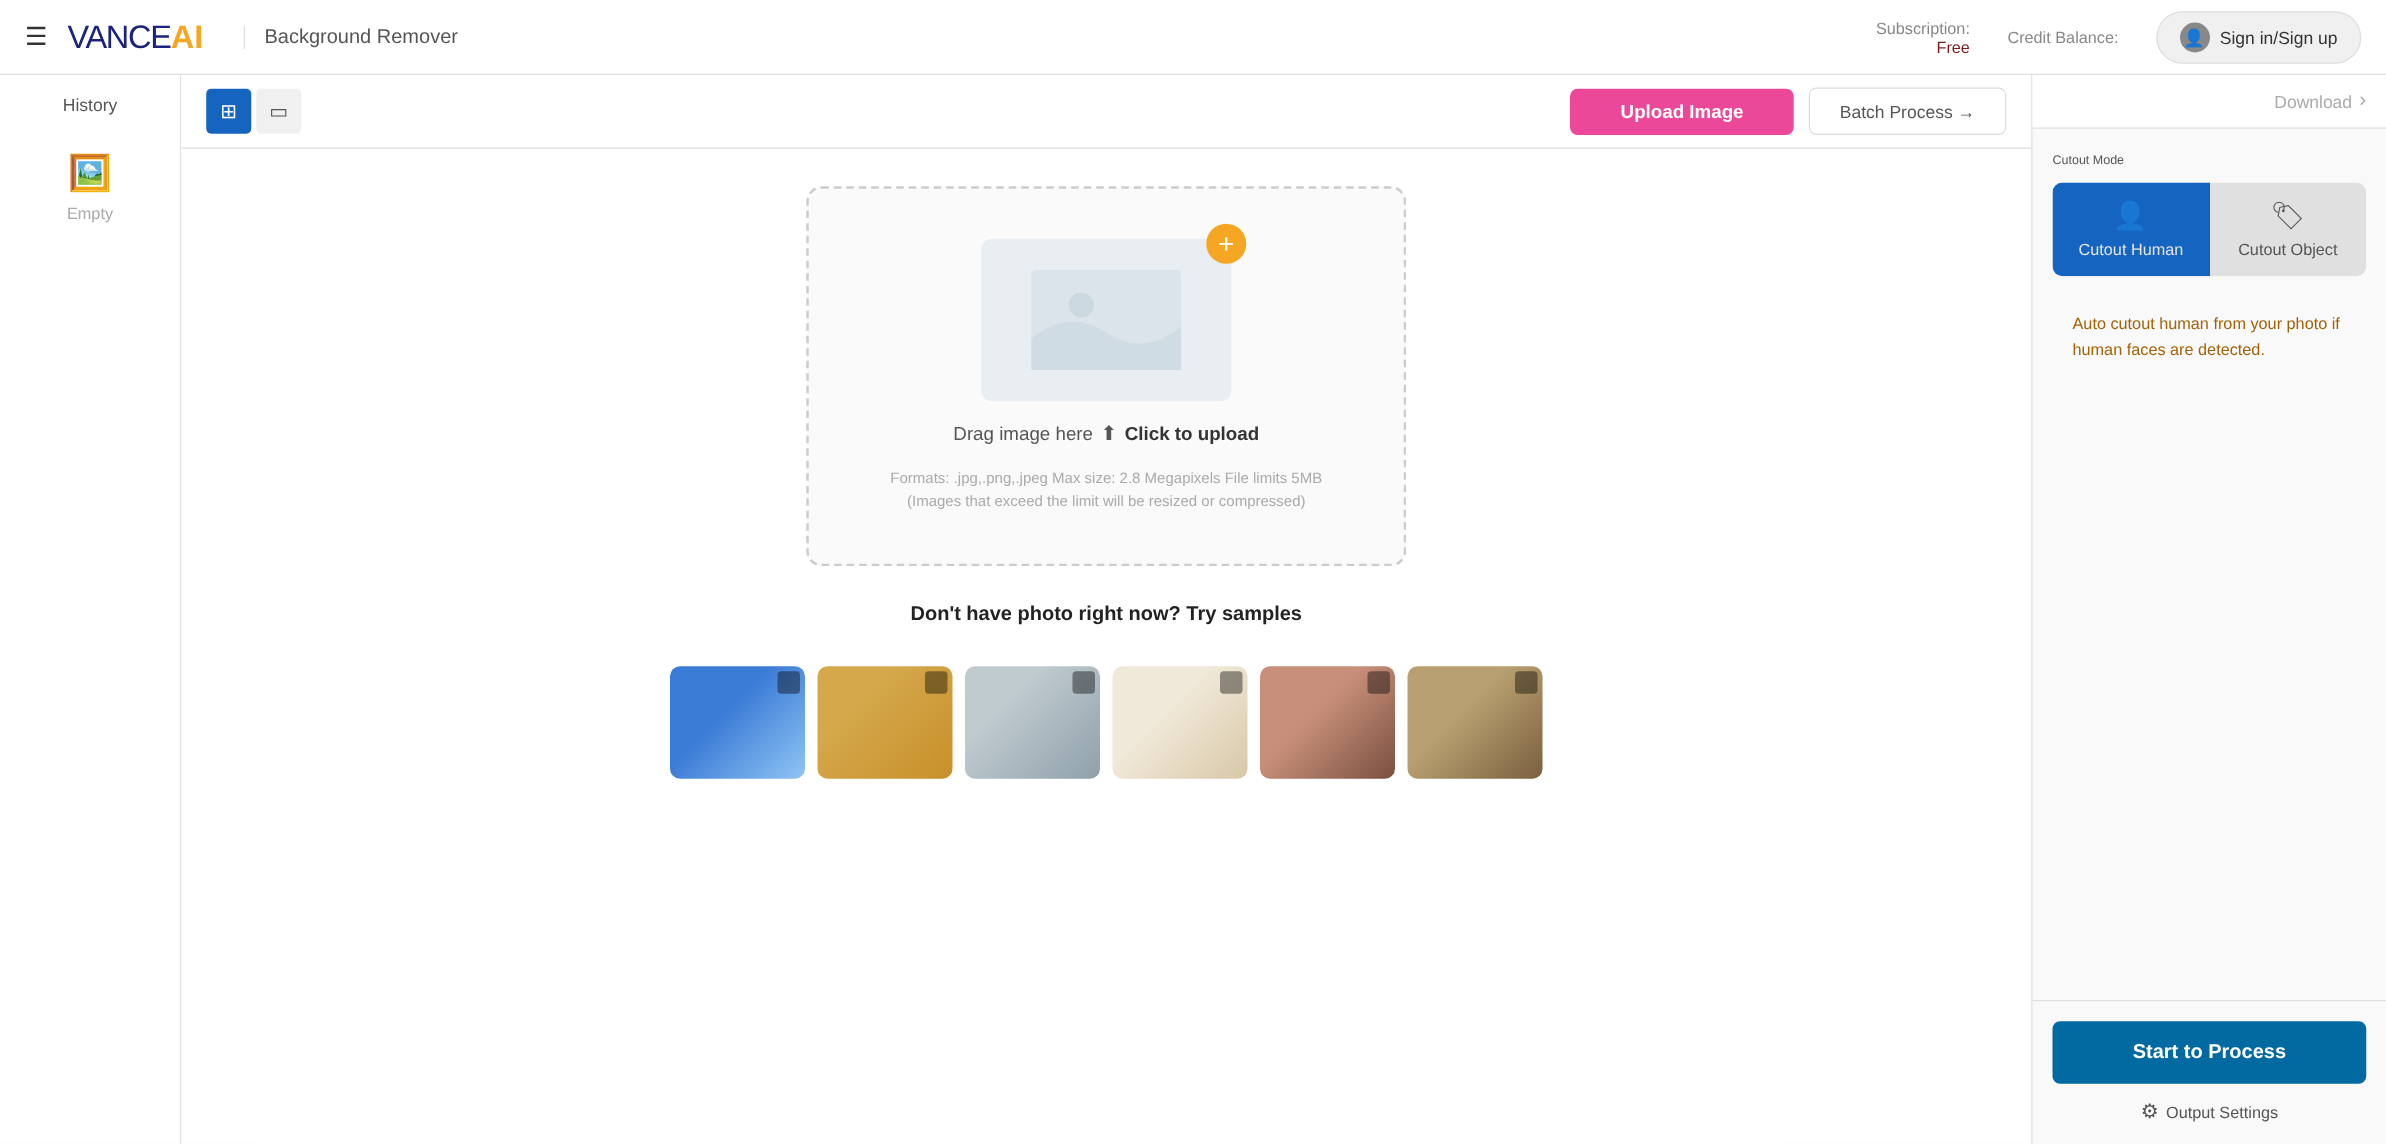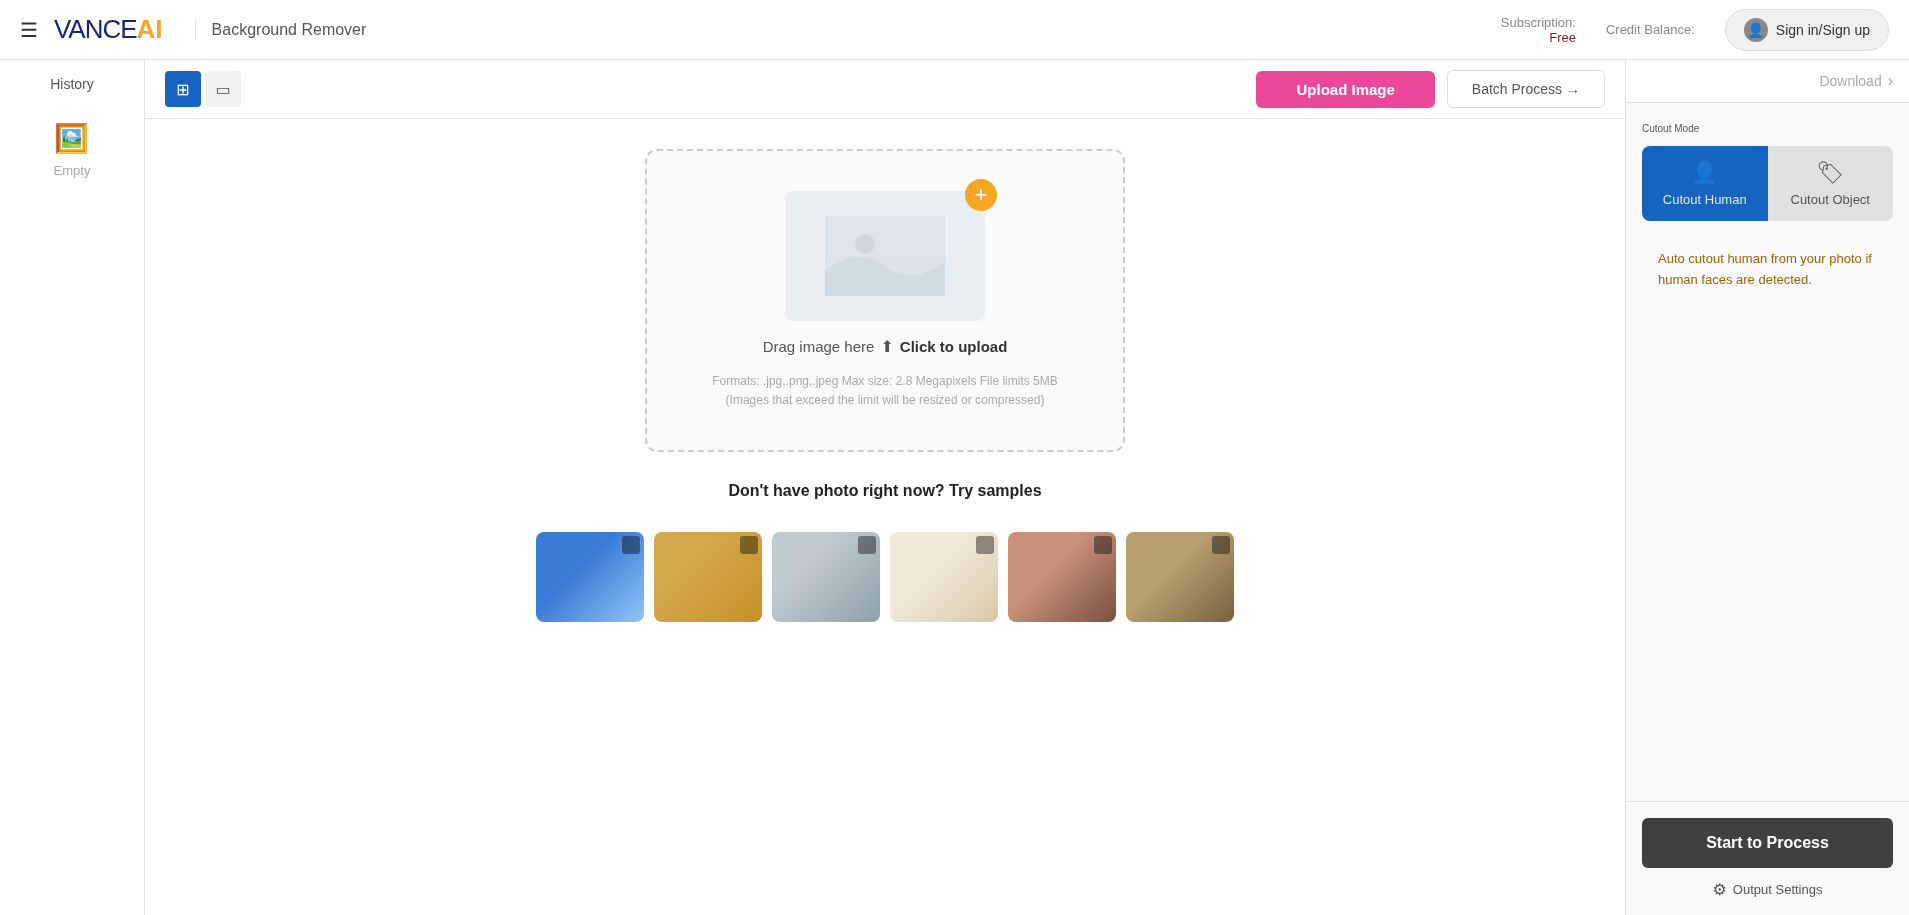--- a/index.html
+++ b/index.html
@@ -321,21 +321,21 @@
       color: #a16207;
       line-height: 1.6;
     }
     .right-panel-bottom {
       margin-top: auto;
       padding: 16px;
       border-top: 1px solid #e0e0e0;
     }
     .start-process-btn {
       width: 100%;
-      background: #404040;
+      background: #0369a1;
       color: white;
       border: none;
       border-radius: 6px;
       padding: 16px;
       font-size: 16px;
       font-weight: 600;
       cursor: pointer;
     }
     .output-settings {
       display: flex;

